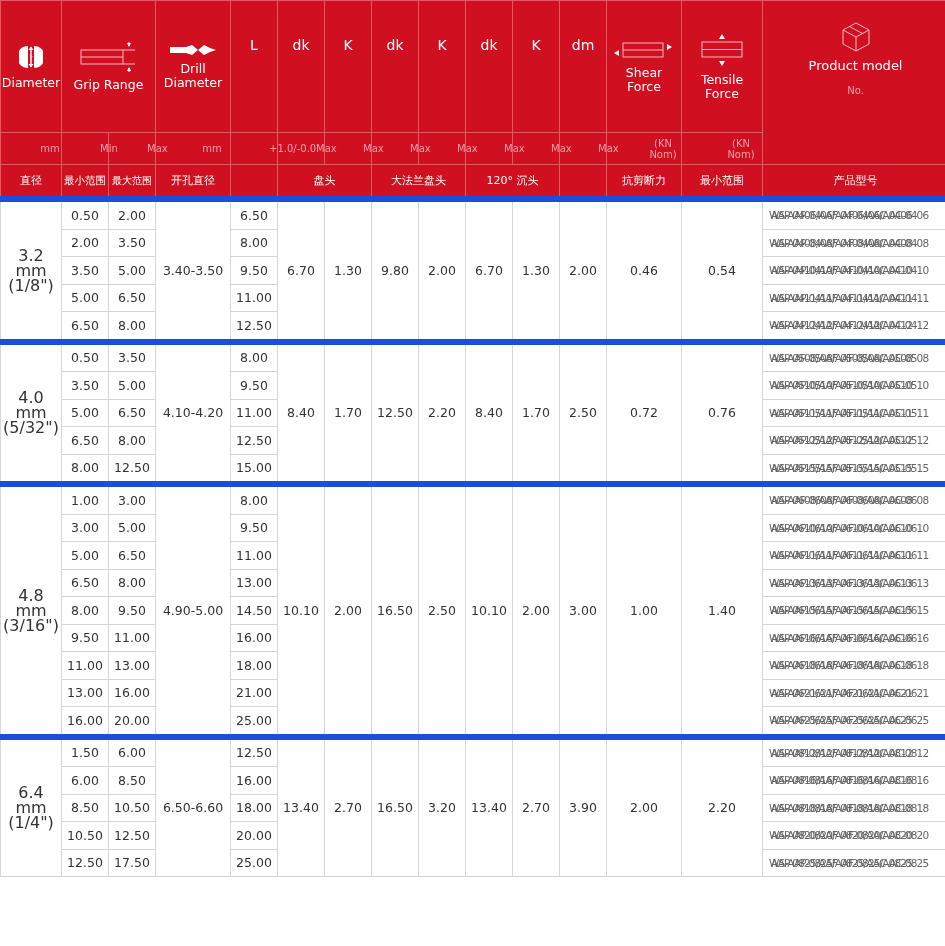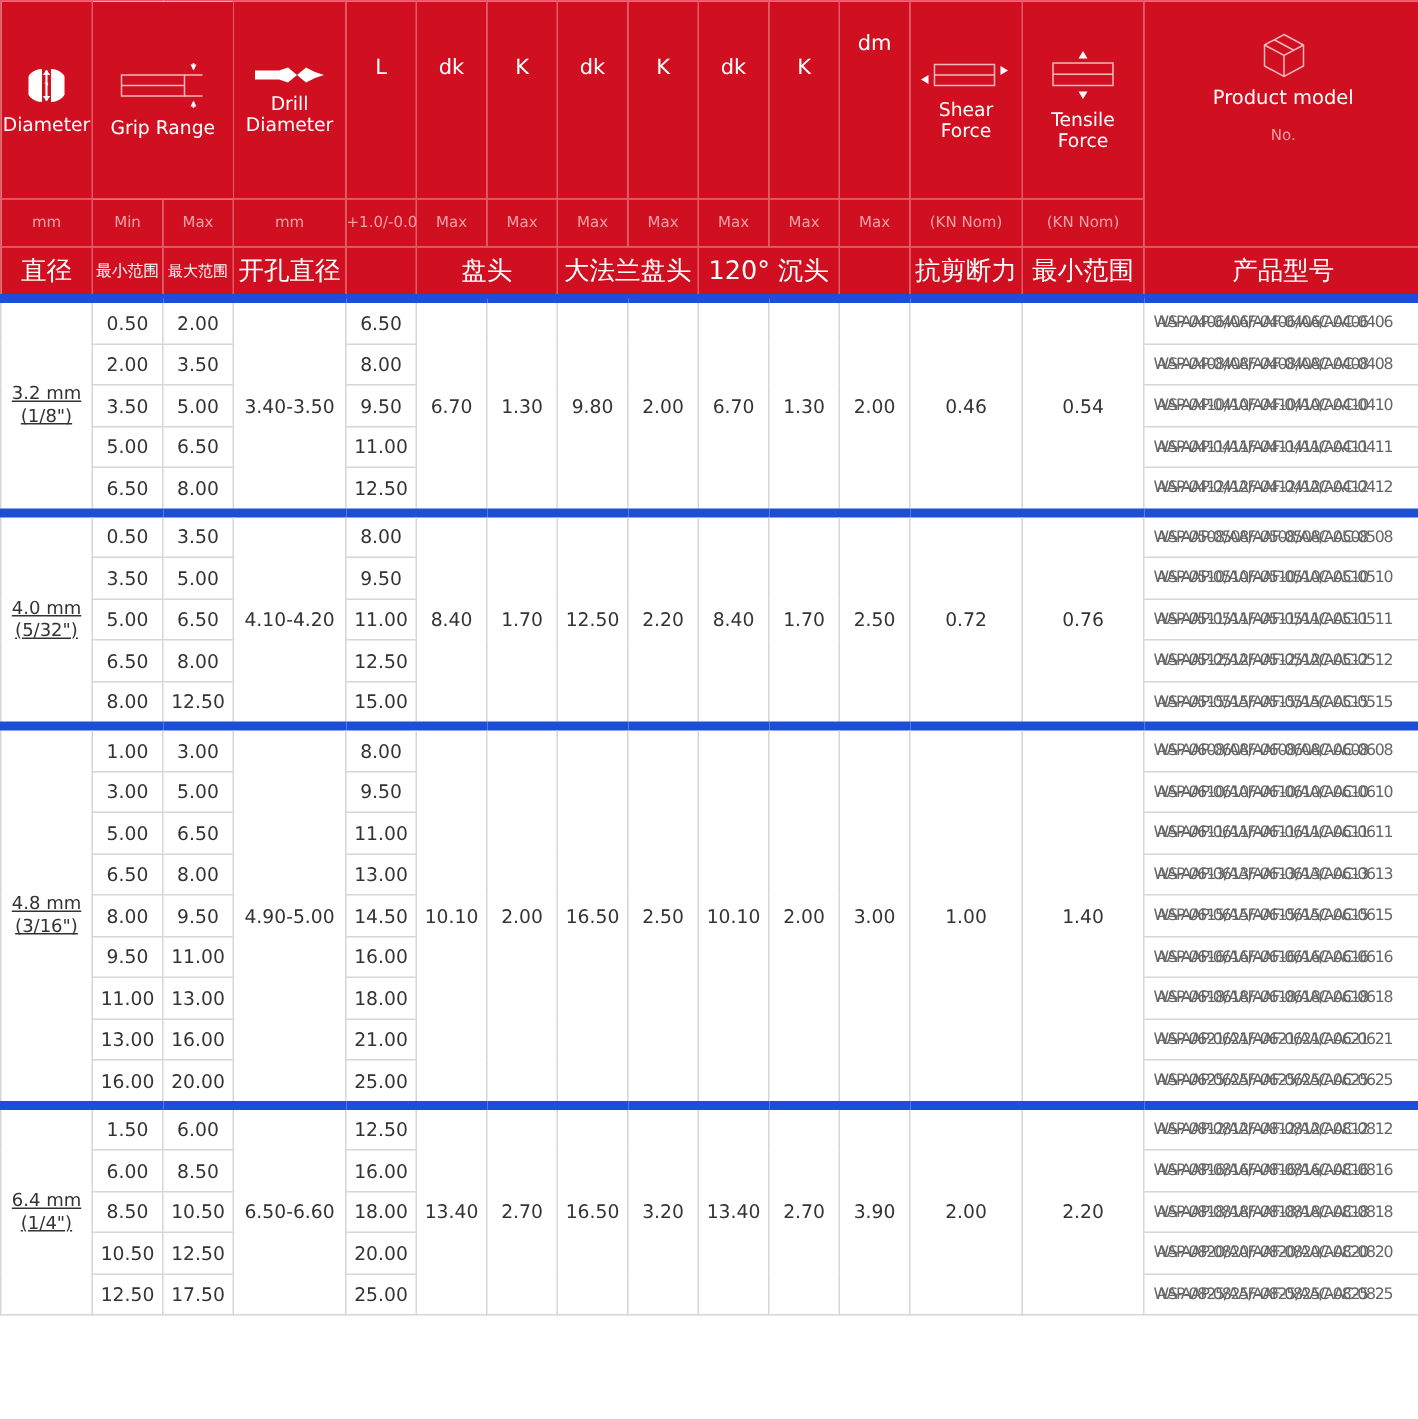--- a/index.html
+++ b/index.html
@@ -4,26 +4,26 @@
 <style>
   html, body { margin:0; padding:0; background:#ffffff; }
   body { width:945px; height:946px; overflow:hidden; font-family:"DejaVu Sans", sans-serif; }
   table { border-collapse:collapse; table-layout:fixed; width:945px; position:absolute; left:0; top:0; }
   col.c-dia{width:61px} col.c-min{width:47px} col.c-max{width:47px} col.c-drill{width:75px}
   col.c-L{width:47px} col.c-n{width:47px} col.c-shear{width:75px} col.c-tens{width:81px} col.c-prod{width:186px}
   thead th { background:#d01020; color:#fff; font-weight:normal; border:1px solid #e25a64; padding:0; text-align:center; vertical-align:middle; }
   th .big { font-size:14px; display:block; }
   th .lbl { font-size:12.5px; display:block; line-height:14px; }
   th .unit { font-size:10px; color:#f0a0a6; display:block; }
-  th.cn { font-size:17px; height:31px; }
+  th.cn { font-size:11px; height:31px; }
   tr.hrow1 th { height:95px; }
-  tr.hunit th { height:31px; }
+  tr.hunit th { height:31px;padding-left:38px; }
   .icon { display:block; margin:0 auto 6px auto; }
   tbody td { border:1px solid #d6d6d6; text-align:center; vertical-align:middle; font-size:12.5px; color:#333; padding:0; height:26.5px; }
-  tbody td.dia { font-size:12px; line-height:15px;text-decoration:underline; }
+  tbody td.dia { font-size:16px; line-height:15px; }
   tbody td.prod { text-align:left; padding-left:6px; position:relative; font-size:10.5px; color:#666; letter-spacing:-0.8px; white-space:nowrap; overflow:hidden; }
   .prod .a, .prod .b { position:absolute; left:6px; top:50%; transform:translateY(-50%); }
   .prod .b { left:8px; }
   tbody tr.gstart td { border-top:6px solid #1d4ed8; }
   thead tr.hcn th { border-bottom:3px solid #d01020; }
 </style>
 </head>
 <body>
 
 <table>
@@ -89,21 +89,21 @@
         </th>
       <th style="vertical-align:top;padding-top:36px">
           <span class="big">K</span>
         </th>
       <th style="vertical-align:top;padding-top:36px">
           <span class="big">dk</span>
         </th>
       <th style="vertical-align:top;padding-top:36px">
           <span class="big">K</span>
         </th>
-      <th style="vertical-align:top;padding-top:20px">
+      <th style="vertical-align:top;padding-top:36px">
           <span class="big">dm</span>
         </th>
       <th>
         <svg class="icon" width="60" height="20" viewBox="0 0 60 20">
           <rect x="9" y="3" width="40" height="14" fill="none" stroke="#f4b8bd"></rect>
           <line x1="9" y1="10" x2="49" y2="10" stroke="#f4b8bd"></line>
           <path d="M0 13 L5 10 L5 16 Z M58 7 L53 4 L53 10 Z" fill="#fff"></path>
         </svg>
         <span class="lbl">Shear Force</span>
       </th>

